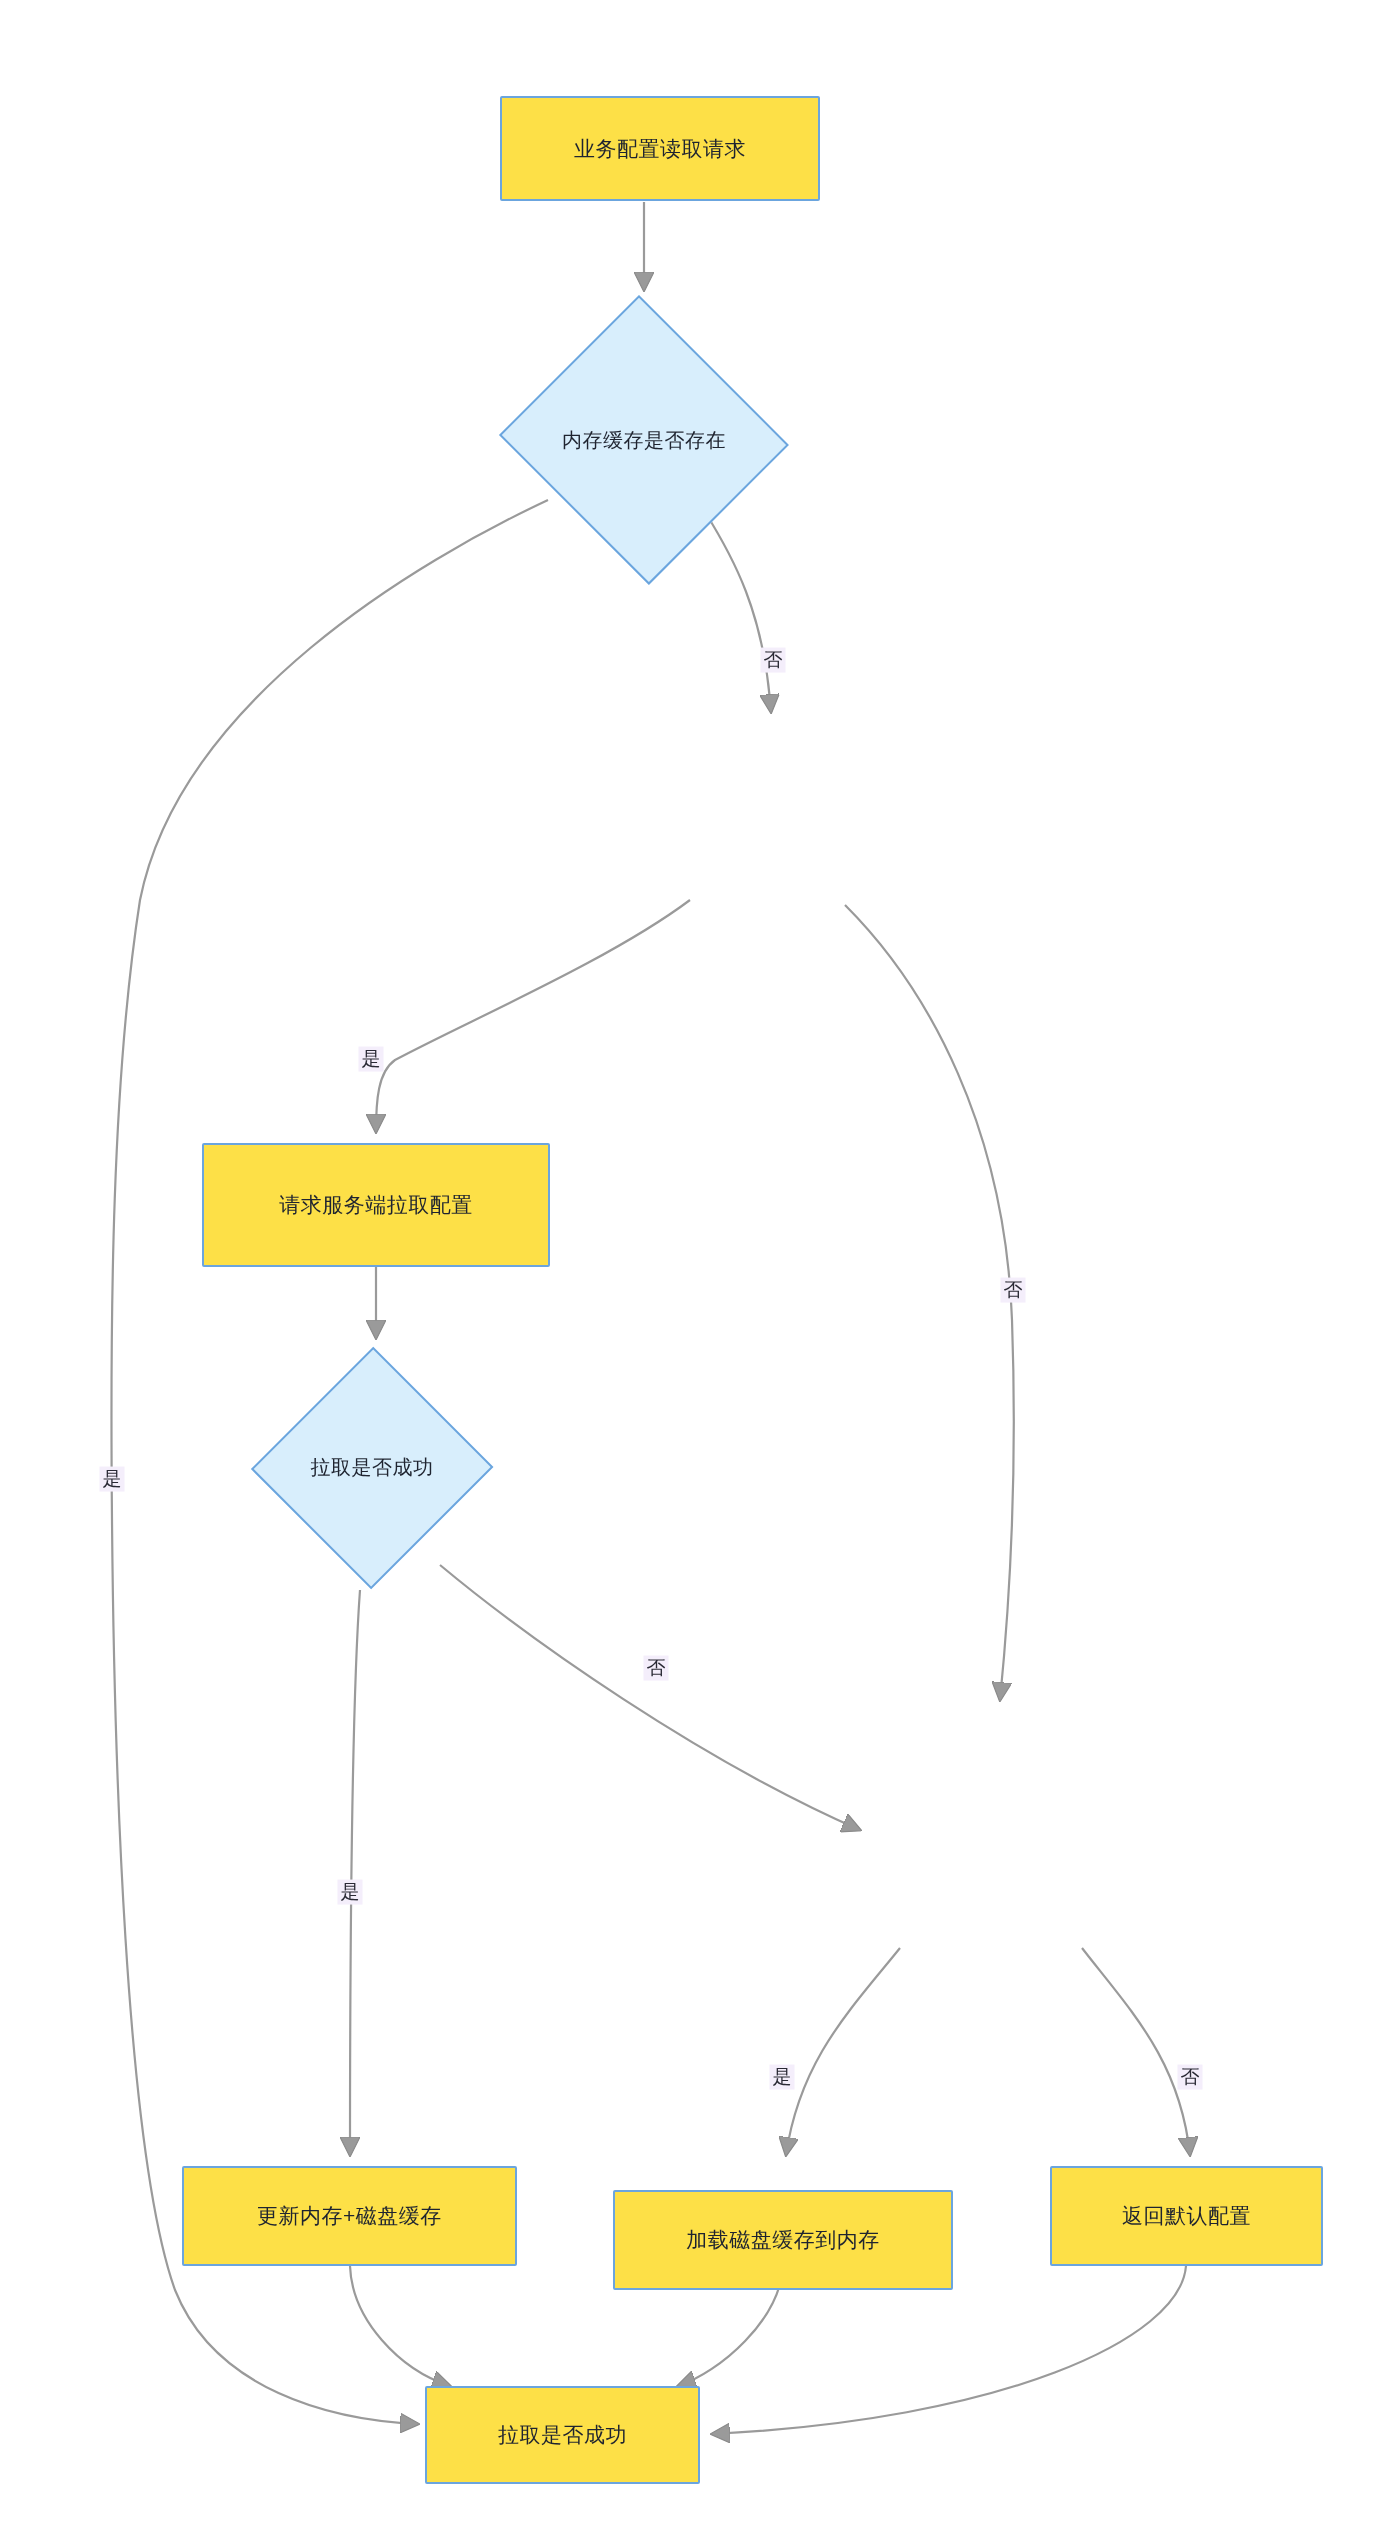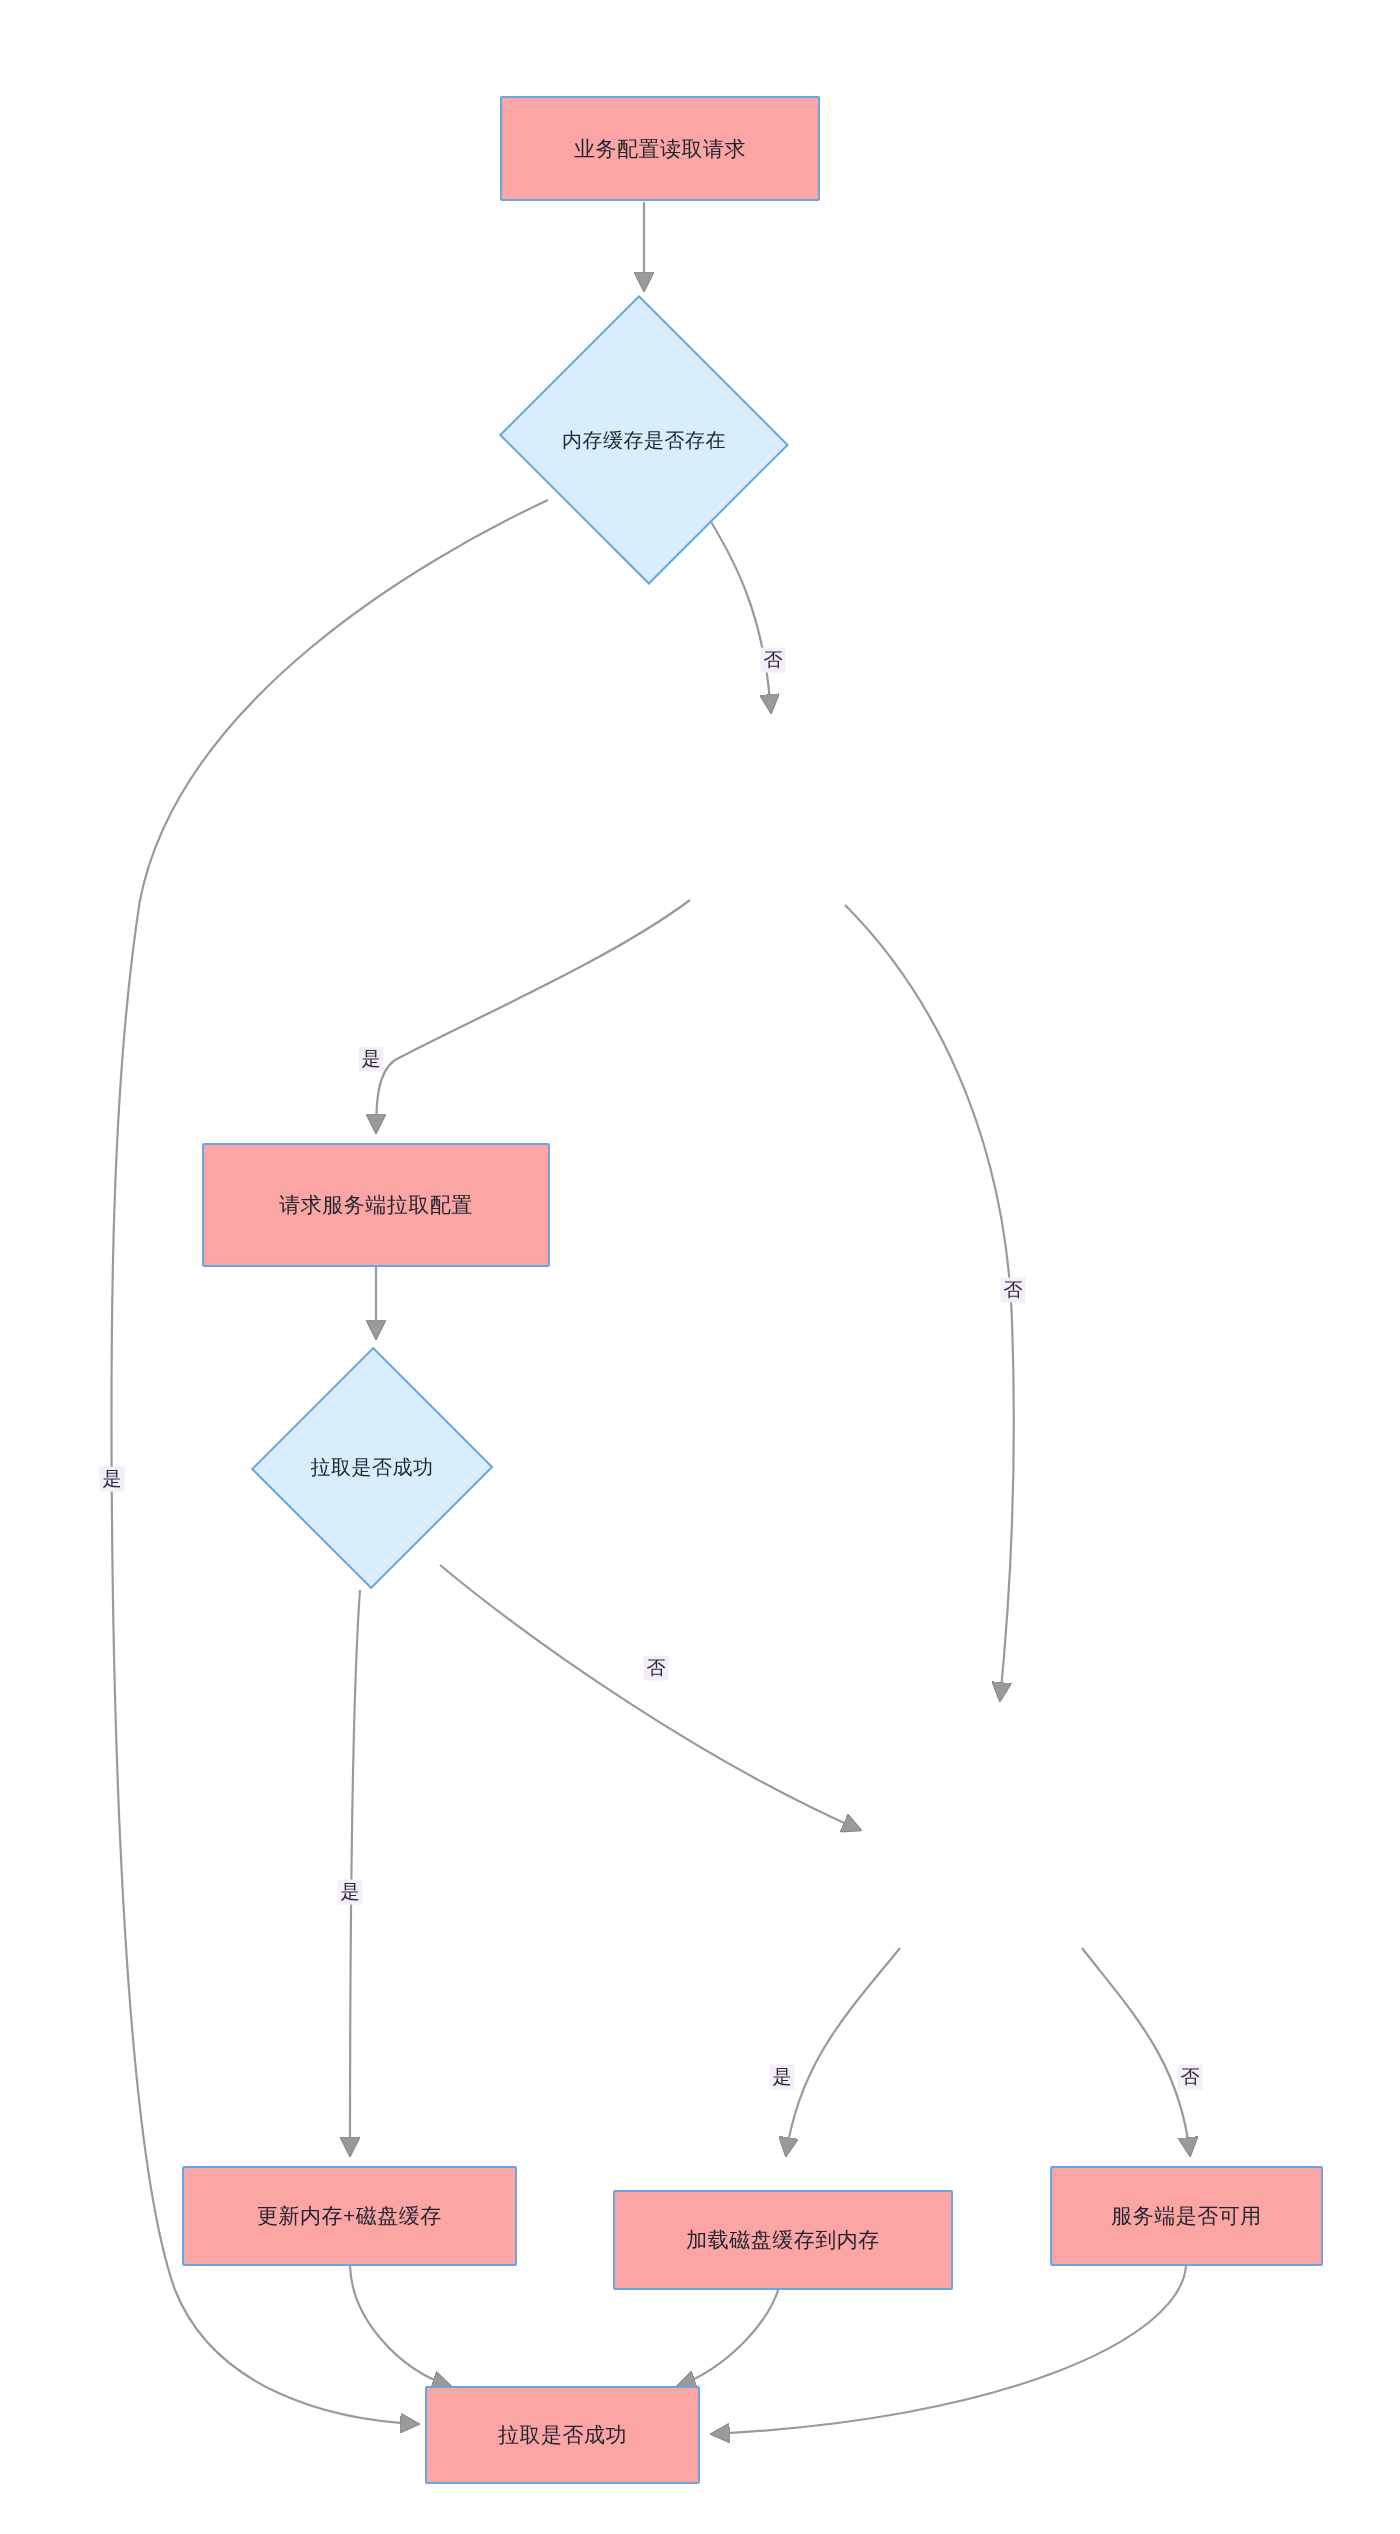--- a/index.html
+++ b/index.html
@@ -33,21 +33,21 @@
     box-sizing: border-box;
     display: flex;
     align-items: center;
     justify-content: center;
     color: #1f2430;
     font-size: 21px;
     letter-spacing: 0.5px;
     white-space: nowrap;
   }
   .node-rect {
-    background: #fca5a5;
+    background: #fde047;
     border: 2px solid #6ba5de;
     border-radius: 2px;
   }
   .node-diamond {
     background: transparent;
     border: none;
   }
   .node-diamond .dshape {
     position: absolute;
     left: 50%;
@@ -138,21 +138,21 @@
 
   <div class="node node-rect" style="left:182px; top:2166px; width:335px; height:100px;">
     <span>更新内存+磁盘缓存</span>
   </div>
 
   <div class="node node-rect" style="left:613px; top:2166px; width:340px; height:100px;margin-top:24px;">
     <span>加载磁盘缓存到内存</span>
   </div>
 
   <div class="node node-rect" style="left:1050px; top:2166px; width:273px; height:100px;">
-    <span>服务端是否可用</span>
+    <span>返回默认配置</span>
   </div>
 
   <div class="node node-rect" style="left:425px; top:2386px; width:275px; height:98px;">
     <span>拉取是否成功</span>
   </div>
 
   <div class="edge-label" style="left:112px; top:1479px;">是</div>
 
   <div class="edge-label" style="left:773px; top:660px;">否</div>
 

